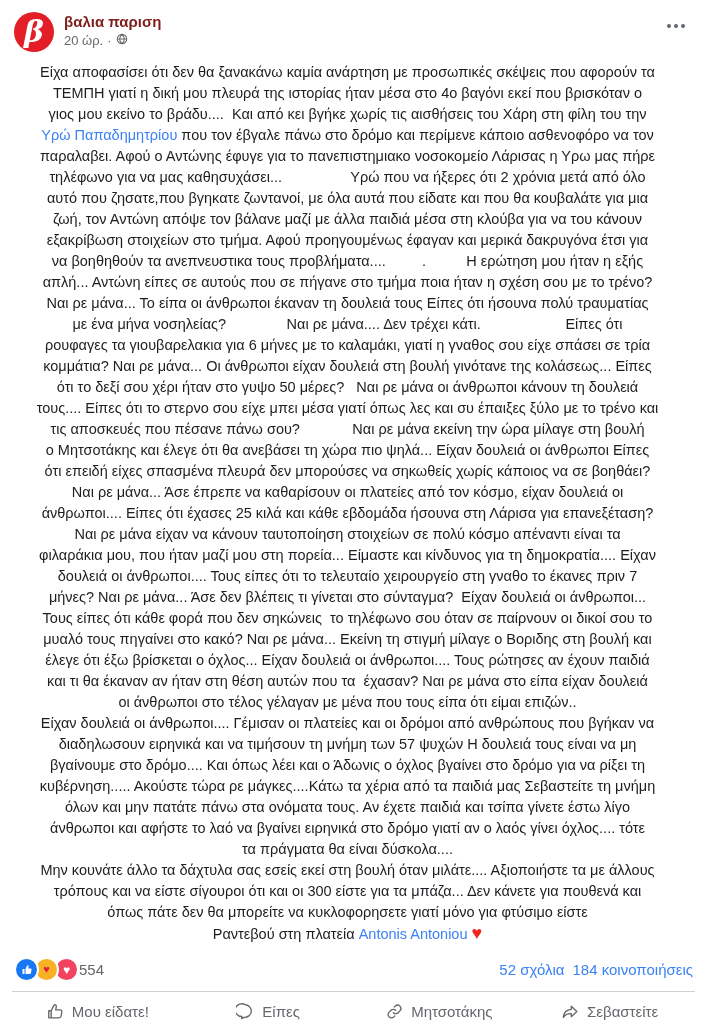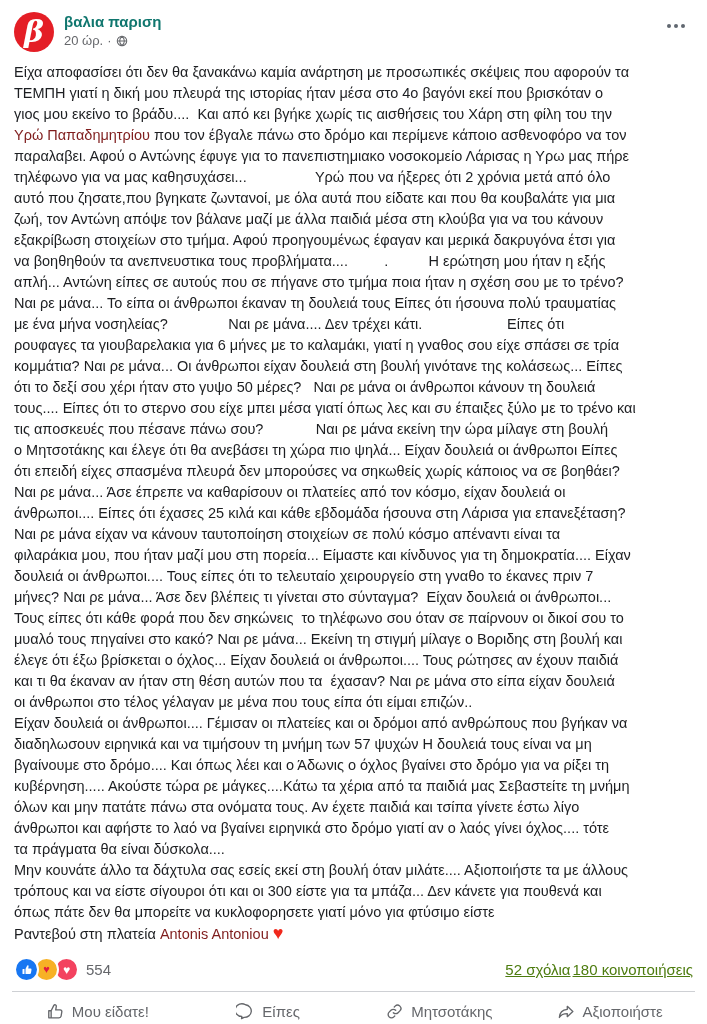--- a/index.html
+++ b/index.html
@@ -11,52 +11,52 @@
 
   
   .header{display:flex;align-items:flex-start;padding:12px 14px 6px 14px;}
   .avatar{
     width:40px;height:40px;border-radius:50%;background:#e41e26;flex:0 0 40px;
     display:flex;align-items:center;justify-content:center;
     color:#fff;font-weight:bold;font-size:30px;line-height:1;
     font-family:"DejaVu Serif",serif;font-style:italic;user-select:none;
   }
   .head-meta{margin-left:10px;flex:1;}
-  .author{font-size:15px;font-weight:bold;color:#0f766e;line-height:19px;}
-  .subline{display:flex;align-items:center;gap:4px;margin-top:2px;color:#65676b;font-size:13px;line-height:16px;}
+  .author{font-size:15px;font-weight:bold;color:#7f1d1d;line-height:19px;}
+  .subline{display:flex;align-items:flex-start;gap:4px;margin-top:2px;color:#65676b;font-size:13px;line-height:16px;}
   .dot-sep{color:#65676b;}
   .globe{width:12px;height:12px;display:inline-block;}
   .menu-btn{color:#606770;padding:4px 6px;margin-top:6px;cursor:pointer;line-height:6px;}
   .menu-btn svg{display:block;}
 
   
   .post-body{
-    padding:4px 12px 0 14px;
+    padding:4px 12px 0 0;
     font-size:14.5px;line-height:21px;color:#1c1e21;
-    white-space:pre-wrap;word-break:break-word;
+    white-space:pre-wrap;word-break:break-word;text-align:center;
   }
-  .plink{color:#7f1d1d;cursor:pointer;}
+  .plink{color:#3b82f6;cursor:pointer;}
   .pheart{color:#f0281c;font-size:18px;line-height:21px;}
 
   
   .engage{
     display:flex;align-items:center;justify-content:space-between;
     padding:10px 14px 9px 14px;margin-top:2px;
   }
   .engage-left{display:flex;align-items:center;cursor:pointer;}
   .rx{width:21px;height:21px;border-radius:50%;border:2px solid #fff;
       display:flex;align-items:center;justify-content:center;box-sizing:content-box;}
   .rx-like{background:#1877f2;z-index:3;}
   .rx-care{background:#f7b125;z-index:2;margin-left:-5px;}
   .rx-love{background:#f3425f;z-index:1;margin-left:-5px;}
   .rx svg{display:block;}
   .rx-heart{color:#fff;font-size:12px;line-height:1;}
   .rx-heart-red{color:#e21b3c;font-size:11px;line-height:1;}
-  .rx-count{margin-left:7px;color:#65676b;font-size:15px;}
-  .engage-right{display:flex;gap:2px;color:#4d7c0f;font-size:15px;text-decoration:underline;}
+  .rx-count{color:#65676b;font-size:15px;}
+  .engage-right{display:flex;gap:8px;color:#3b82f6;font-size:15px;}
   .engage-right span{cursor:pointer;}
 
   
   .action-bar{
     border-top:1px solid #ced0d4;border-bottom:1px solid #ced0d4;
     margin:0 12px;display:flex;
   }
   .action-btn{
     flex:1;display:flex;align-items:center;justify-content:center;gap:7px;
     padding:10px 0 11px 0;color:#65676b;font-size:15px;font-weight:500;
@@ -146,21 +146,21 @@
       <span class="rx rx-care">
         <span class="rx-heart-red">♥</span>
       </span>
       <span class="rx rx-love">
         <span class="rx-heart">♥</span>
       </span>
       <span class="rx-count">554</span>
     </div>
     <div class="engage-right">
       <span>52 σχόλια</span>
-      <span>180 κοινοποιήσεις</span>
+      <span>184 κοινοποιήσεις</span>
     </div>
   </div>
 
   <div class="action-bar">
     <div class="action-btn">
       <span>
         <svg width="19" height="19" viewBox="0 0 24 24" fill="none" stroke-width="1.7" stroke-linecap="round" stroke-linejoin="round">
           <path d="M3.5 11h3v9h-3zM6.5 19V11l3.4-6.7a1.7 1.7 0 0 1 3.1 1.2L12.3 10H18a2 2 0 0 1 2 2.3l-.9 5.4A2.8 2.8 0 0 1 16.3 20H6.5z"></path>
         </svg>
       </span>
@@ -182,17 +182,17 @@
         </svg>
       </span>
       <span>Μητσοτάκης</span>
     </div>
     <div class="action-btn">
       <span>
         <svg width="19" height="19" viewBox="0 0 24 24" fill="none" stroke-width="1.7" stroke-linecap="round" stroke-linejoin="round">
           <path d="M13 5.5l7 6.5-7 6.5v-3.8C7.5 14.7 4.8 16.5 3 19.5c.3-6 3.7-9.6 10-10.2V5.5z"></path>
         </svg>
       </span>
-      <span>Αξιοποιήστε</span>
+      <span>Σεβαστείτε</span>
     </div>
   </div>
 
 </div>
 
 </body></html>

